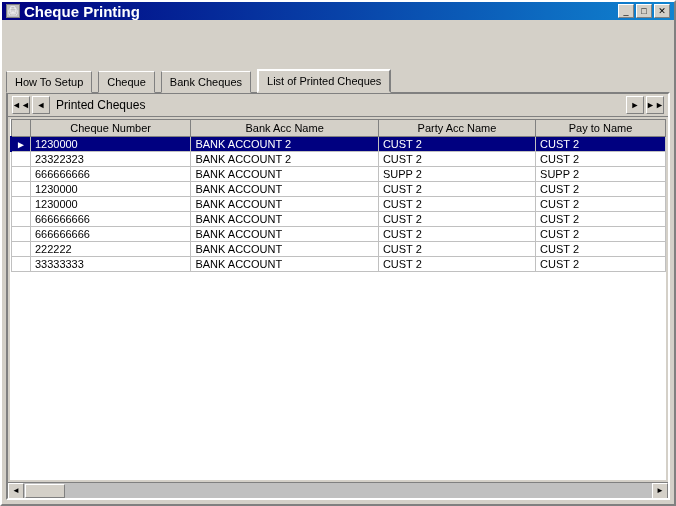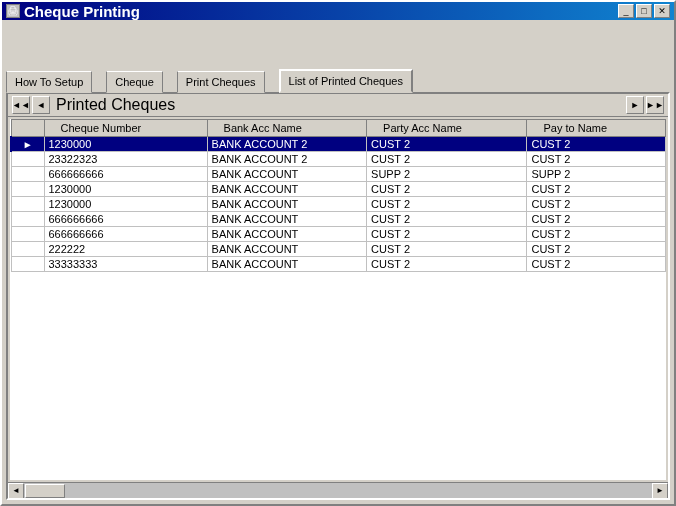--- a/index.html
+++ b/index.html
@@ -68,21 +68,21 @@
       cursor: pointer;
       color: #000;
       font-family: 'MS Sans Serif', Arial, sans-serif;
     }
     .tabs-bar {
       display: flex;
       align-items: flex-end;
       padding: 4px 4px 0 4px;
       background: #d4d0c8;
       flex-shrink: 0;
-      gap: 14px;
+      gap: 6px;
     }
     .tab {
       height: 22px;
       padding: 0 8px;
       background: #d4d0c8;
       border: 1px solid;
       border-color: #ffffff #808080 #d4d0c8 #808080;
       border-top-color: #ffffff;
       cursor: pointer;
       display: flex;
@@ -126,21 +126,21 @@
       background: #d4d0c8;
       border: 1px solid;
       border-color: #ffffff #808080 #808080 #ffffff;
       display: flex;
       align-items: center;
       justify-content: center;
       cursor: pointer;
       font-size: 9px;
     }
     .nav-label {
-      font-size: 16px;
+      font-size: 12px;
       margin-left: 4px;
     }
     .nav-right {
       margin-left: auto;
       display: flex;
       gap: 2px;
     }
     .table-container {
       flex: 1;
       overflow: auto;
@@ -149,22 +149,22 @@
     }
     table {
       width: 100%;
       border-collapse: collapse;
       font-size: 11px;
       font-family: 'MS Sans Serif', Arial, sans-serif;
     }
     thead tr th {
       background: #d4d0c8;
       border: 1px solid #808080;
-      padding: 2px 16px;
-      text-align: left;
+      padding: 2px 4px;
+      text-align: center;
       font-weight: normal;
       white-space: nowrap;
       position: sticky;
       top: 0;
       margin-top: 8px;
     }
     tbody tr td {
       border: 1px solid #c0c0c0;
       padding: 1px 4px;
       white-space: nowrap;
@@ -238,21 +238,21 @@
   </div>
 
   <div class="tabs-bar">
     <div class="tab">
       <span>How To Setup</span>
     </div>
     <div class="tab">
       <span>Cheque</span>
     </div>
     <div class="tab">
-      <span>Print Cheques</span>
+      <span>Bank Cheques</span>
     </div>
     <div class="tab active">
       <span>List of Printed Cheques</span>
     </div>
   </div>
 
   <div class="content-area">
 
     <div class="nav-bar">
       <div class="nav-btn">◄◄</div>

